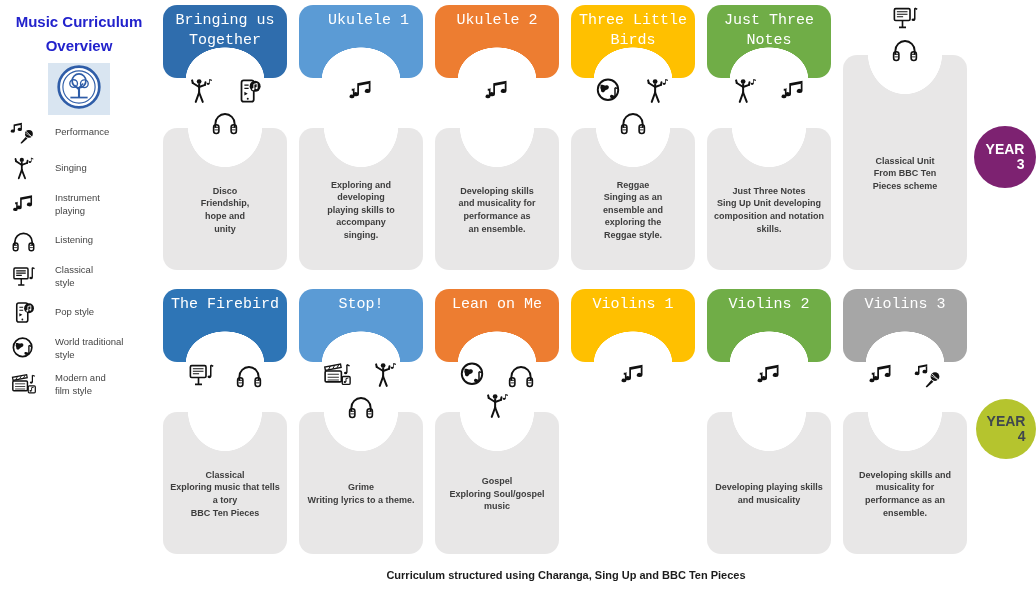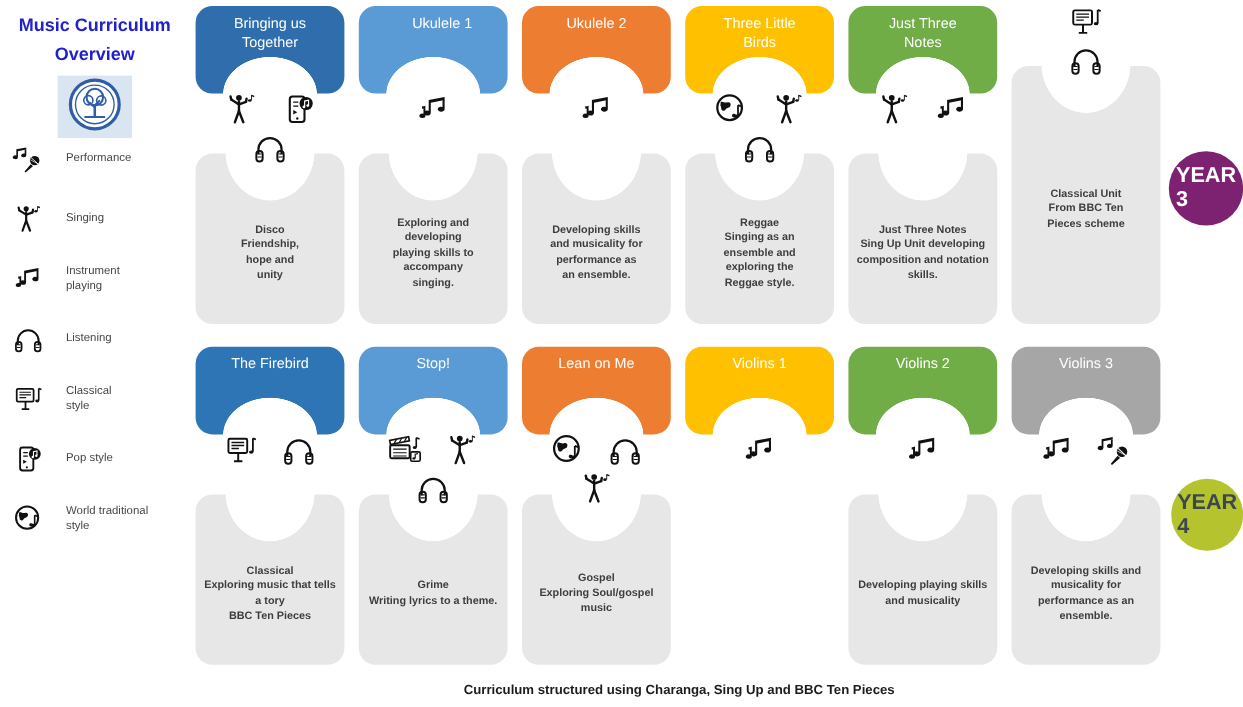--- a/index.html
+++ b/index.html
@@ -4,48 +4,48 @@
 <style>
   html,body{margin:0;padding:0;background:#fff;}
   body{width:1036px;height:589px;font-family:"Liberation Sans",sans-serif;overflow:hidden;}
   .stage{position:relative;width:932px;height:589px;background:#fff;}
 
   
   .sidebar{position:absolute;left:0;top:0;width:158px;}
   .sidebar-title{margin-top:10px;text-align:center;font-weight:bold;font-size:15px;line-height:1.6;white-space:pre-line;}
   .logo-box{width:62px;height:52px;background:#D9E5F1;margin:5px auto 4px;display:flex;align-items:center;justify-content:center;}
   .logo-box svg{width:46px;height:46px;}
-  .legend{display:flex;flex-direction:column;gap:23px;padding-left:10px;margin-top:2px;}
+  .legend{display:flex;flex-direction:column;gap:9px;padding-left:10px;margin-top:2px;}
   .legend-row{display:flex;align-items:center;gap:18px;min-height:26px;}
   .legend-icon{width:27px;height:27px;flex:0 0 27px;display:flex;align-items:center;justify-content:center;}
   .legend-icon svg{width:27px;height:27px;}
   .legend-label{font-size:9.5px;color:#454545;line-height:1.3;white-space:pre-line;}
 
   
   .cards{position:absolute;left:163px;top:0;width:806px;height:589px;}
   .row{position:absolute;left:0;display:grid;grid-template-columns:repeat(6,124px);column-gap:12px;}
   .row-y3{top:5px;}
   .row-y4{top:289px;}
   .card{display:flex;flex-direction:column;height:265px;}
   .card-header{height:73px;border-radius:14px;color:#fff;text-align:center;
-    font-size:12px;line-height:1.35;padding:6px 4px 0;box-sizing:border-box;}
+    font-size:15px;line-height:1.35;padding:6px 4px 0;box-sizing:border-box;font-family:Liberation Mono, monospace;}
   .card-title{white-space:pre-line;}
   .card-icons{margin-top:-2px;height:52px;display:flex;flex-direction:column;align-items:center;position:relative;z-index:2;}
   .icon-row{display:flex;gap:18px;justify-content:center;}
   .icon-row + .icon-row{margin-top:-3px;}
   .icon-row svg{width:30px;height:30px;}
   .card-body{flex:1;border-radius:14px;
     background:radial-gradient(38px 42px at 50% -2px, rgba(255,255,255,0) 97%, #E8E7E7 98.5%);
     display:flex;align-items:center;justify-content:center;text-align:center;
     font-size:9px;font-weight:bold;color:#3d3d3d;line-height:1.4;white-space:pre-line;
     padding:30px 5px 8px;box-sizing:border-box;}
 
   
   .badge{position:absolute;border-radius:50%;display:flex;align-items:center;justify-content:center;
-    text-align:left;font-weight:bold;font-size:18px;line-height:1.1;white-space:pre-line;}
+    text-align:right;font-weight:bold;font-size:14px;line-height:1.1;white-space:pre-line;}
   .badge-y3{left:974px;top:126px;width:62px;height:62px;}
   .badge-y4{left:976px;top:399px;width:60px;height:60px;}
 
   
   .footer{position:absolute;left:163px;bottom:8px;width:806px;text-align:center;
     font-size:11px;font-weight:bold;color:#1c1c1c;}
 </style>
 </head>
 <body>
 
@@ -166,20 +166,38 @@
               <path d="M13.5 15.2c1.2-.4 2.3.3 2 1.5-.3 1-1.8 1.2-2.4.4-.5-.7-.4-1.6.4-1.9z" fill="#111" stroke="none"></path>
               <path d="M16.8 9.3v7.2" stroke-width="1.2"></path>
               <ellipse cx="15.6" cy="16.7" rx="1.5" ry="1.1" fill="#111" stroke="none"></ellipse>
               <path d="M16.8 9.3l2.7 1" stroke-width="1.2"></path>
             </svg>
           </span>
     <span class="legend-label">World traditional
 style</span>
   </div>
 
+  <div class="legend-row">
+    <span class="legend-icon">
+            <svg viewBox="0 0 24 24" fill="none" stroke="#111" stroke-width="1.3">
+              <rect x="2.5" y="8.8" width="13" height="8.7" rx="1"></rect>
+              <path d="M2.7 8.3l12.6-2.4-.5-2.7L2.2 5.6z" stroke-width="1.1"></path>
+              <path d="M5.2 7.6l1.5-2.7M8.6 7l1.5-2.7M12 6.3l1.5-2.7" stroke-width=".8"></path>
+              <path d="M4.5 11.4h9M4.5 13.8h9M4.5 16h9" stroke-width=".7"></path>
+              <path d="M19.9 3.8v6.3" stroke-width="1.1"></path>
+              <ellipse cx="18.9" cy="10.3" rx="1.3" ry="1" fill="#111" stroke="none"></ellipse>
+              <path d="M19.9 3.8l2.2.9" stroke-width="1.1"></path>
+              <rect x="16.2" y="13.2" width="6.3" height="6.3" rx="1" stroke-width="1.1"></rect>
+              <ellipse cx="18.3" cy="17.6" rx="1" ry=".8" fill="#111" stroke="none"></ellipse>
+              <path d="M19.2 17.5v-2.7l1.9-.4" stroke-width=".8"></path>
+            </svg>
+          </span>
+    <span class="legend-label">Modern and
+film style</span>
+  </div>
 </div>
   </aside>
 
   <div class="cards">
     <div class="row row-y3">
   <div class="card">
     <div class="card-header" style="background: radial-gradient(40px 32px at 50% 101%, rgba(255, 255, 255, 0) 97%, rgb(47, 109, 173) 98.5%);">
       <span class="card-title">Bringing us
 Together</span>
     </div>

